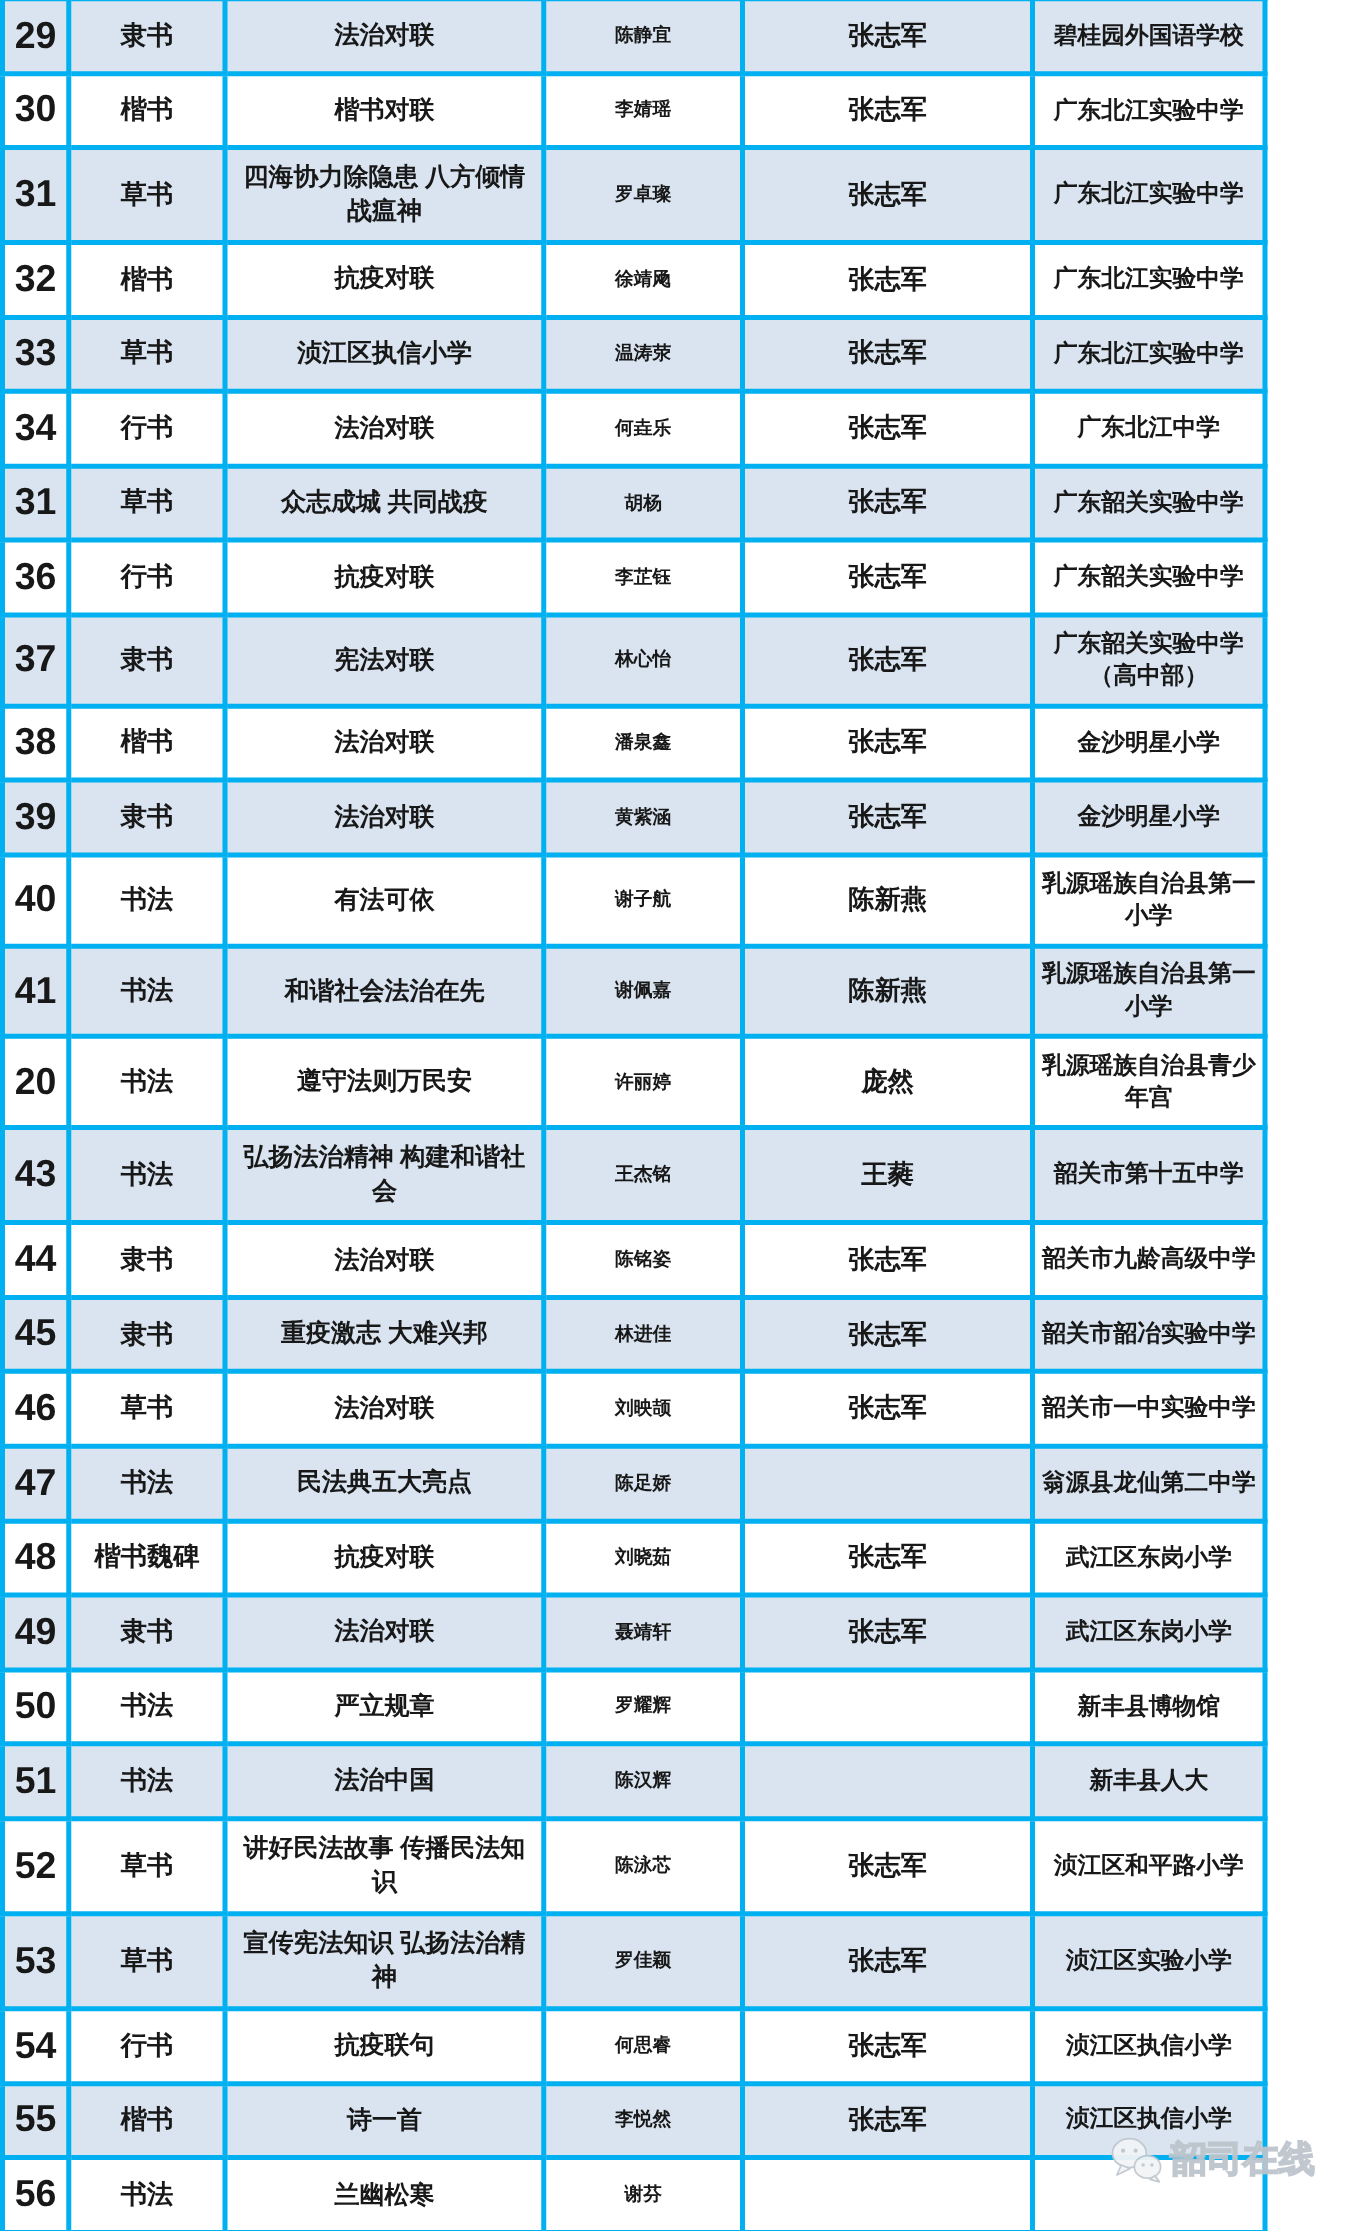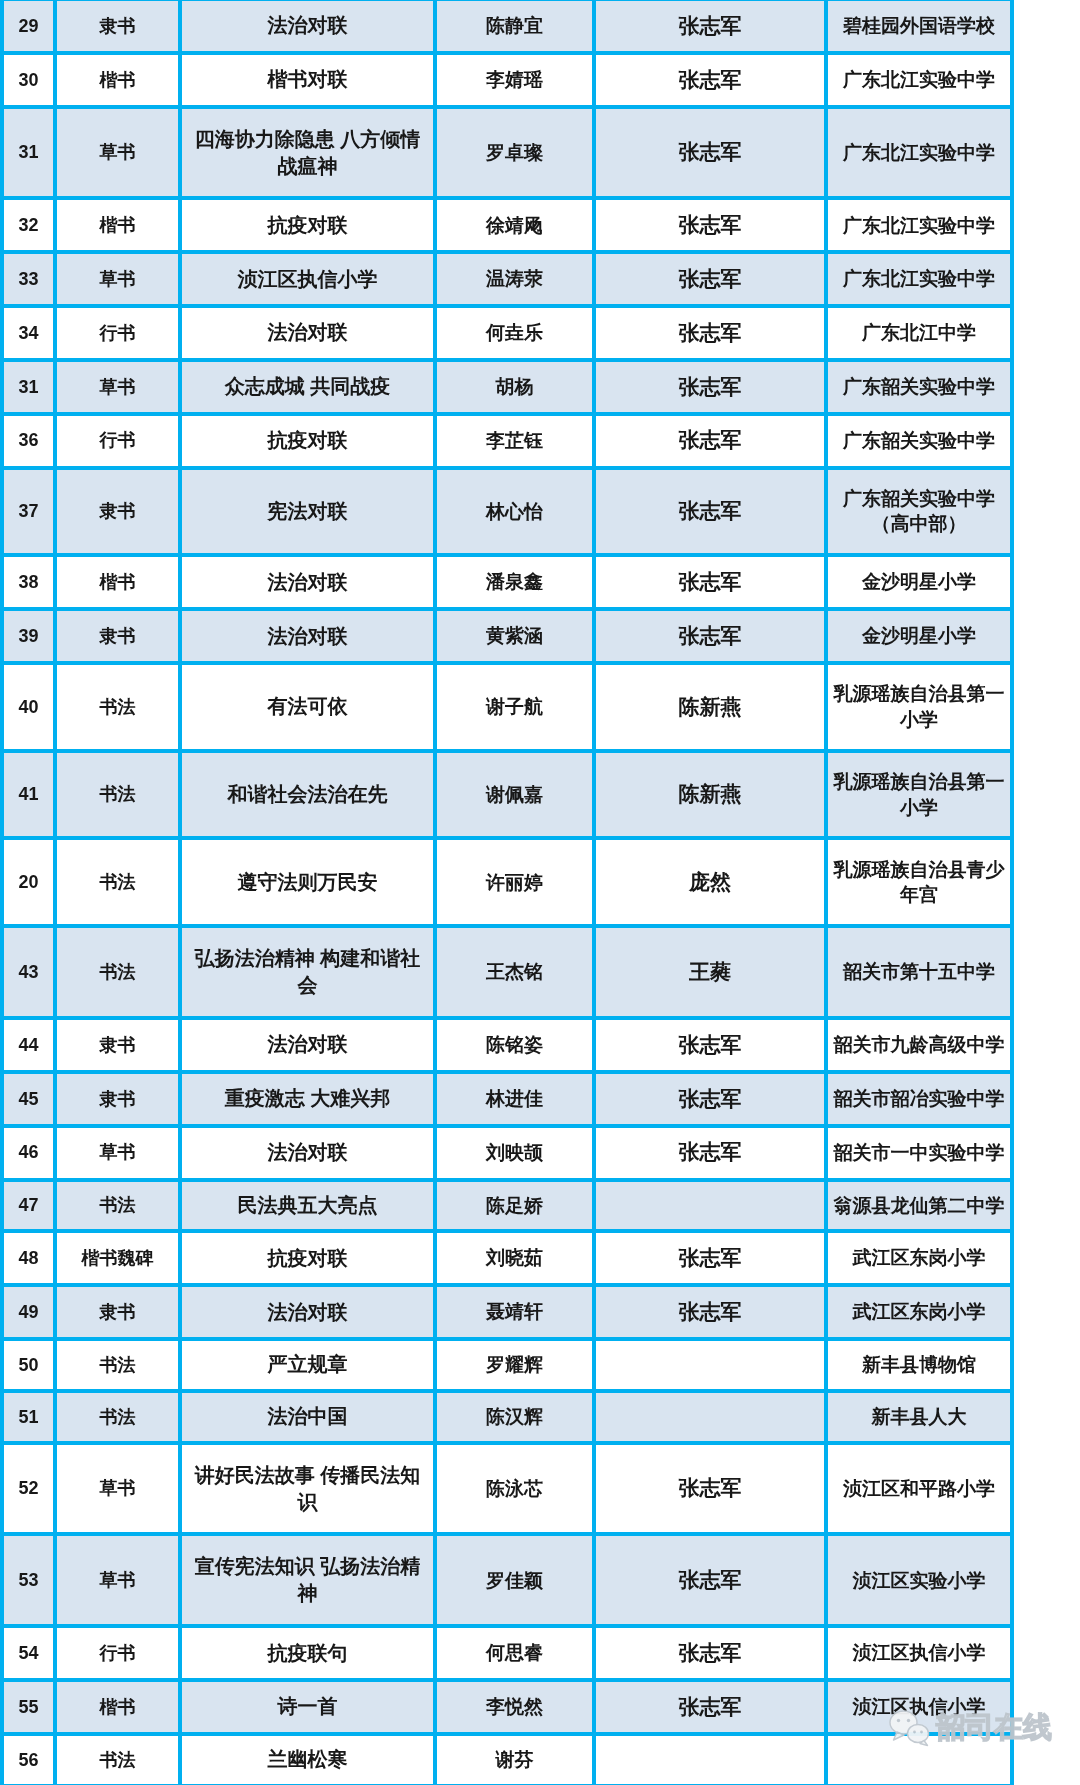--- a/index.html
+++ b/index.html
@@ -55,24 +55,24 @@
     text-align: center;
     vertical-align: middle;
     color: #181818;
     font-weight: 700;
     padding: 2px 3px;
     line-height: 1.35;
     background: #ffffff;
     word-break: break-all;
   }
   tr.alt td { background: #d9e4f0; }
-  td.c-no     { font-size: 18px; }
-  td.c-style  { font-size: 18px; }
+  td.c-no     { font-size: 30px; }
+  td.c-style  { font-size: 21px; }
   td.c-work   { font-size: 20px; margin-top: 12px; }
-  td.c-author { font-size: 19px; }
+  td.c-author { font-size: 15px; }
   td.c-teacher{ font-size: 21px; }
   td.c-school { font-size: 19px; }
   
   .watermark {
     position: absolute;
     left: 888px;
     top: 1708px;
     display: flex;
     align-items: center;
     gap: 6px;

